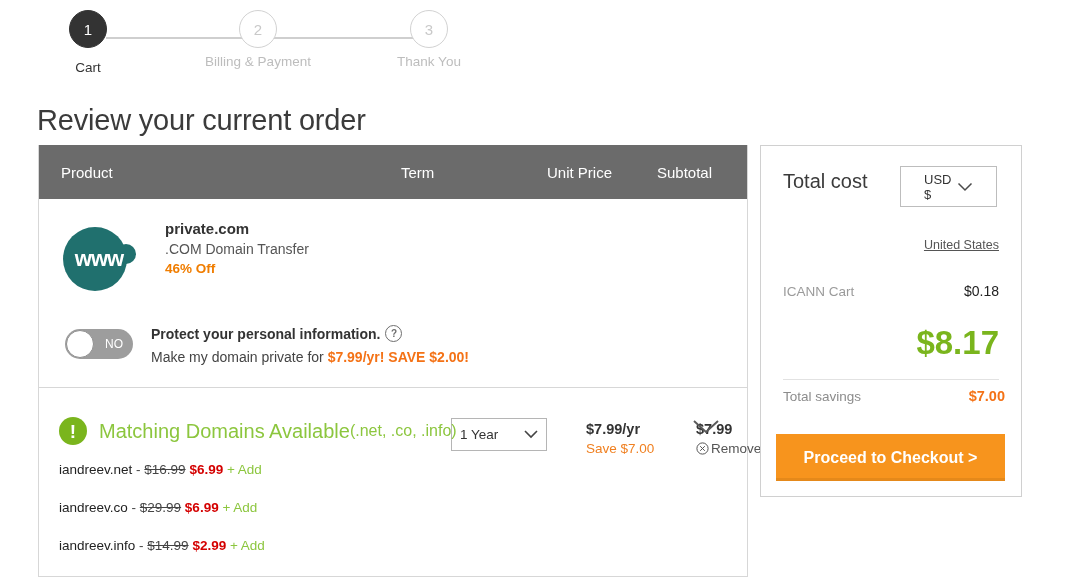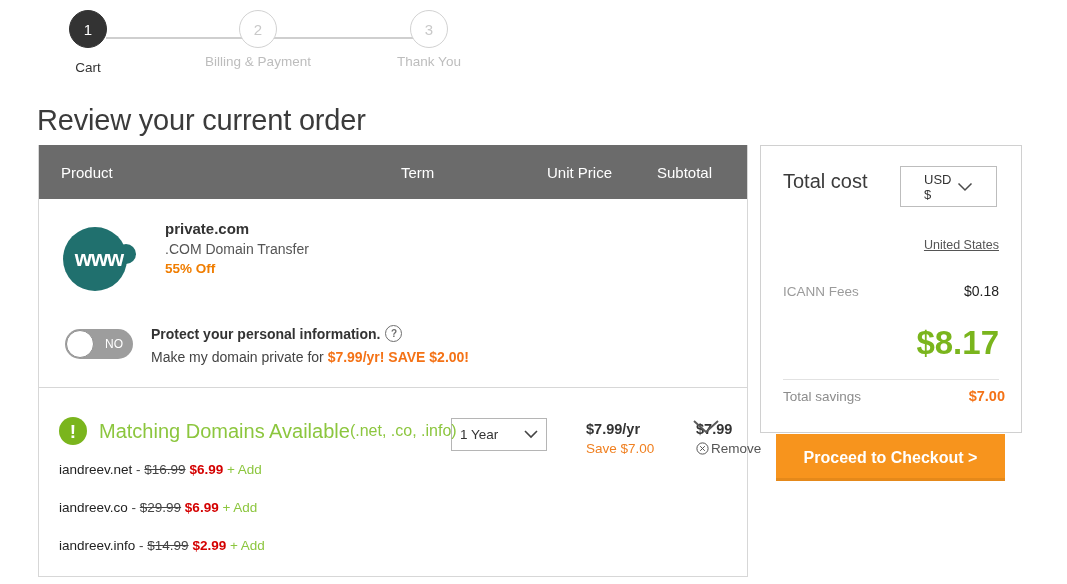--- a/index.html
+++ b/index.html
@@ -356,21 +356,21 @@
   .domain-old  { text-decoration: line-through; color: #444444; }
   .domain-new  { font-weight: 700; color: #d40000; }
   .domain-add  { color: #8cc63e; cursor: pointer; }
 
   
   .total-card {
     position: absolute;
     left: 760px;
     top: 145px;
     width: 262px;
-    height: 288px;
+    height: 352px;
     border: 1px solid #d0d0d0;
     background: #ffffff;
     box-sizing: border-box;
   }
   .total-head {
     position: relative;
     height: 74px;
   }
   .total-cost-label {
     position: absolute;
@@ -511,21 +511,21 @@
 
       <div class="product-logo">
         <div class="logo-bump"></div>
         <div class="logo-circle"></div>
         <div class="logo-text">www</div>
       </div>
 
       <div class="product-info">
         <div class="product-name">private.com</div>
         <div class="product-desc">.COM Domain Transfer</div>
-        <div class="product-off">55% Off</div>
+        <div class="product-off">46% Off</div>
       </div>
 
       <div class="term-select">
         <span>1 Year</span>
         <span class="caret">
           <svg width="14" height="9" viewBox="0 0 14 9">
               <path d="M1 1 L7 7 L13 1" stroke="#444" stroke-width="1.6" fill="none"></path>
             </svg>
         </span>
       </div>
@@ -602,21 +602,21 @@
         <svg width="16" height="10" viewBox="0 0 16 10">
             <path d="M1.5 1.5 L8 8 L14.5 1.5" stroke="#4a4a4a" stroke-width="1.5" fill="none"></path>
           </svg>
       </span>
     </div>
   </div>
 
   <a class="country-link">United States</a>
 
   <div class="icann-row">
-    <span class="icann-label">ICANN Fees</span>
+    <span class="icann-label">ICANN Cart</span>
     <span class="icann-value">$0.18</span>
   </div>
 
   <div class="grand-total">$8.17</div>
 
   <div class="total-divider"></div>
 
   <div class="savings-row">
     <span class="savings-label">Total savings</span>
     <span class="savings-value">$7.00</span>

